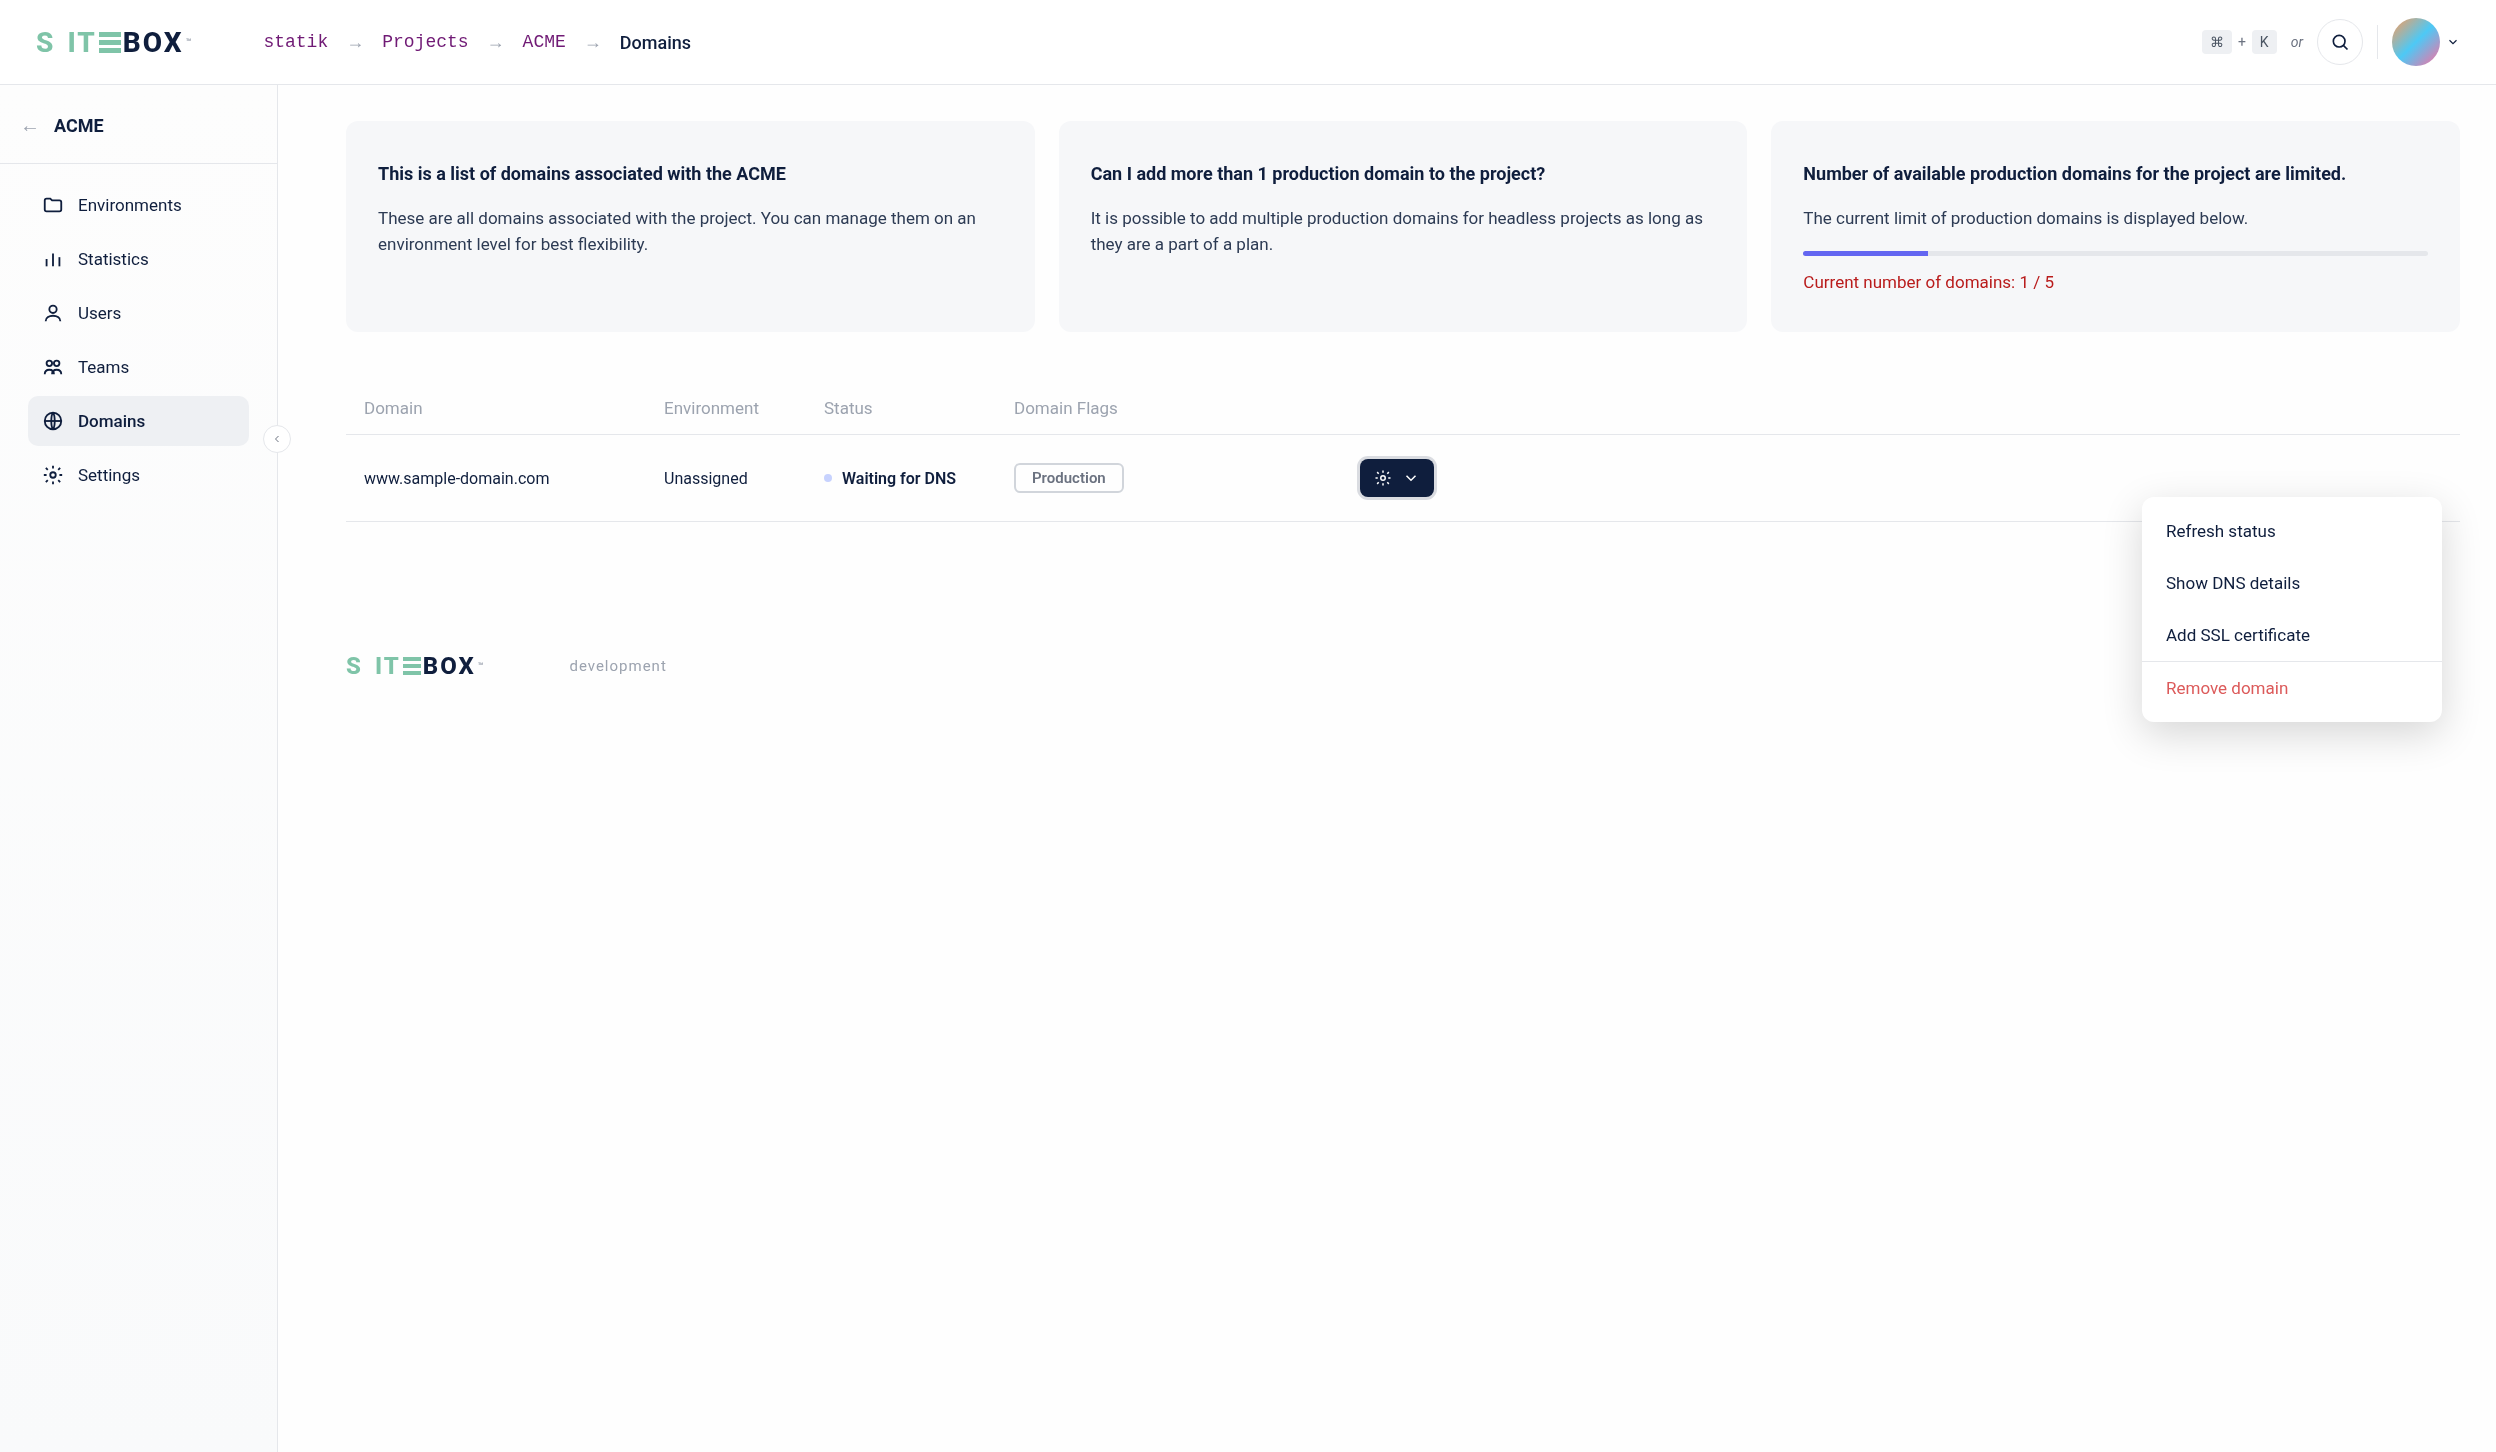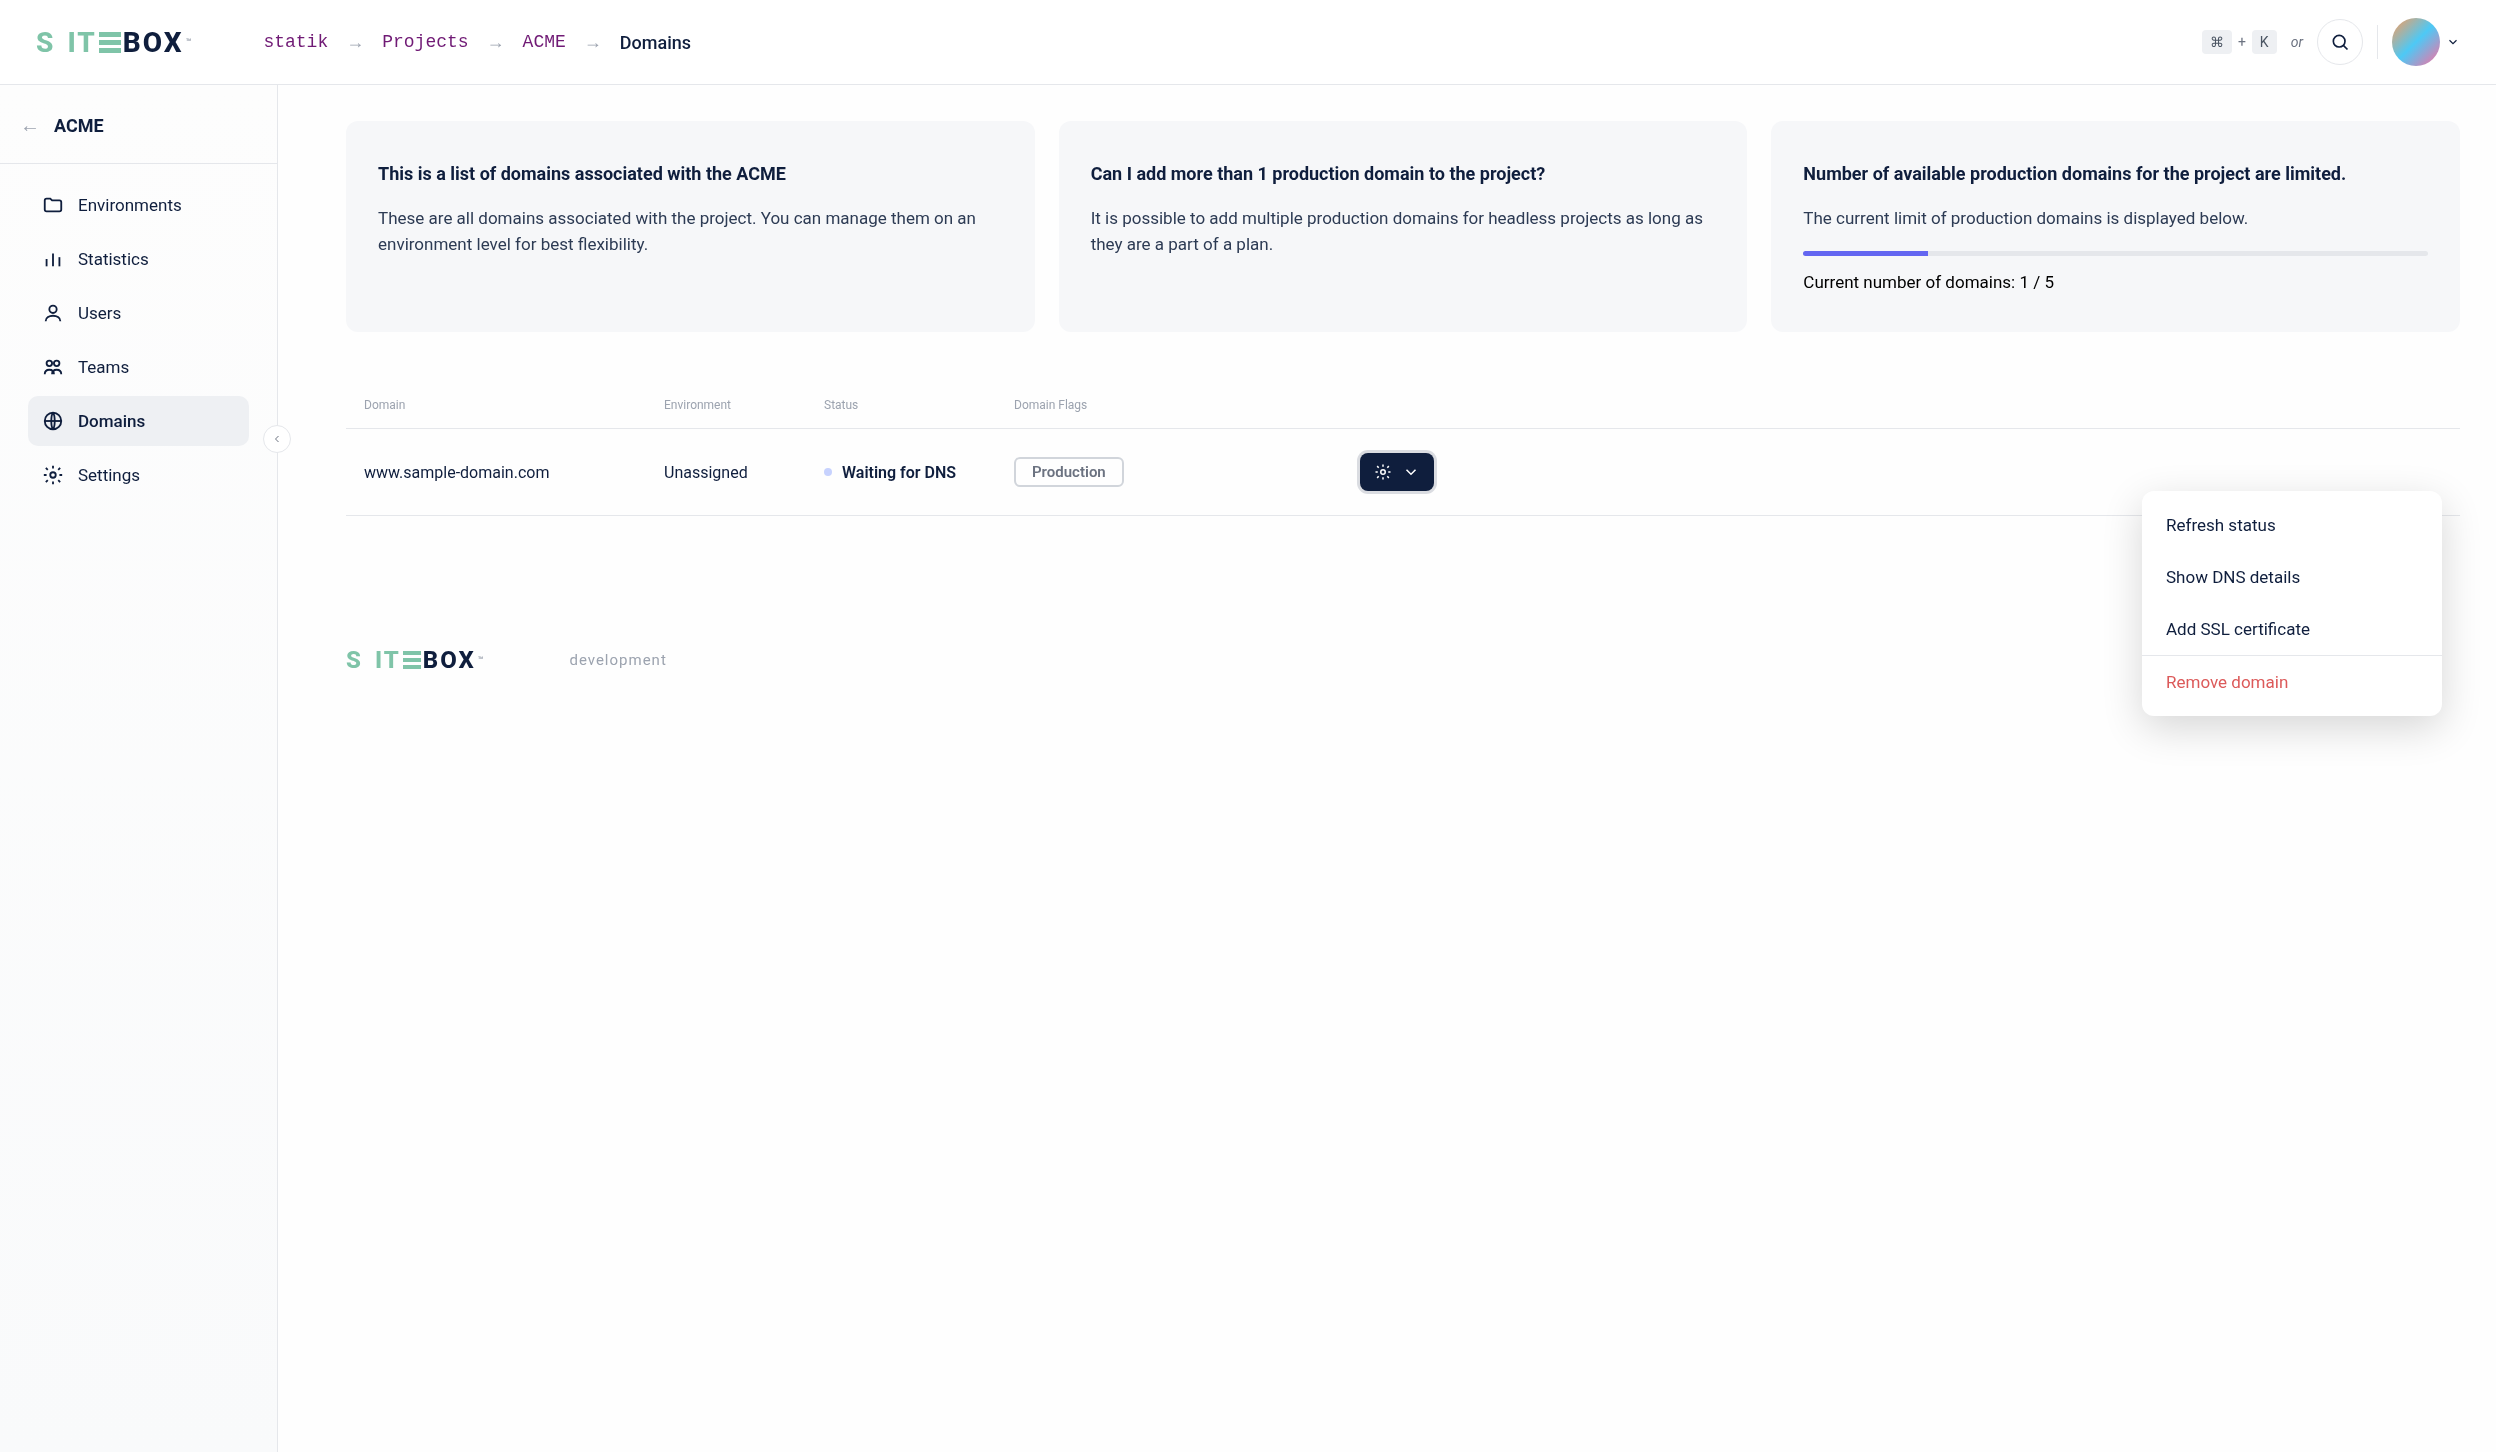--- a/index.html
+++ b/index.html
@@ -197,32 +197,32 @@
       margin: 20px 0 16px 0;
       overflow: hidden;
     }
     .progress-fill {
       width: 20%;
       height: 100%;
       background: #6366f1;
     }
     .domains-count {
       font-size: 17px;
-      color: #000000;
+      color: #b91c1c;
     }
     
     .table {
       width: 100%;
     }
     .table-header {
       display: grid;
       grid-template-columns: 300px 160px 190px 320px 100px;
       padding: 16px 18px;
       color: #9ca3af;
-      font-size: 12px;
+      font-size: 17px;
     }
     .table-row {
       display: grid;
       grid-template-columns: 300px 160px 190px 320px 100px;
       padding: 24px 18px;
       align-items: center;
       border-top: 1px solid #e5e7eb;
       border-bottom: 1px solid #e5e7eb;
       font-size: 16px;
       position: relative;

